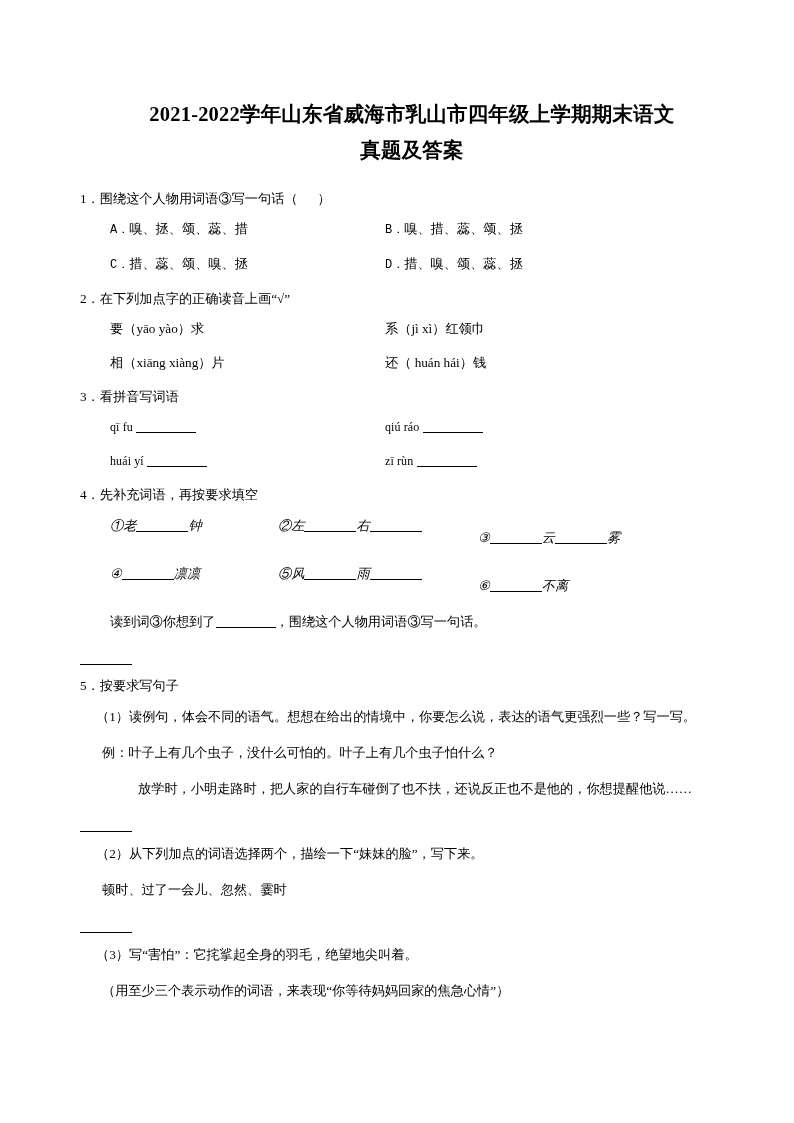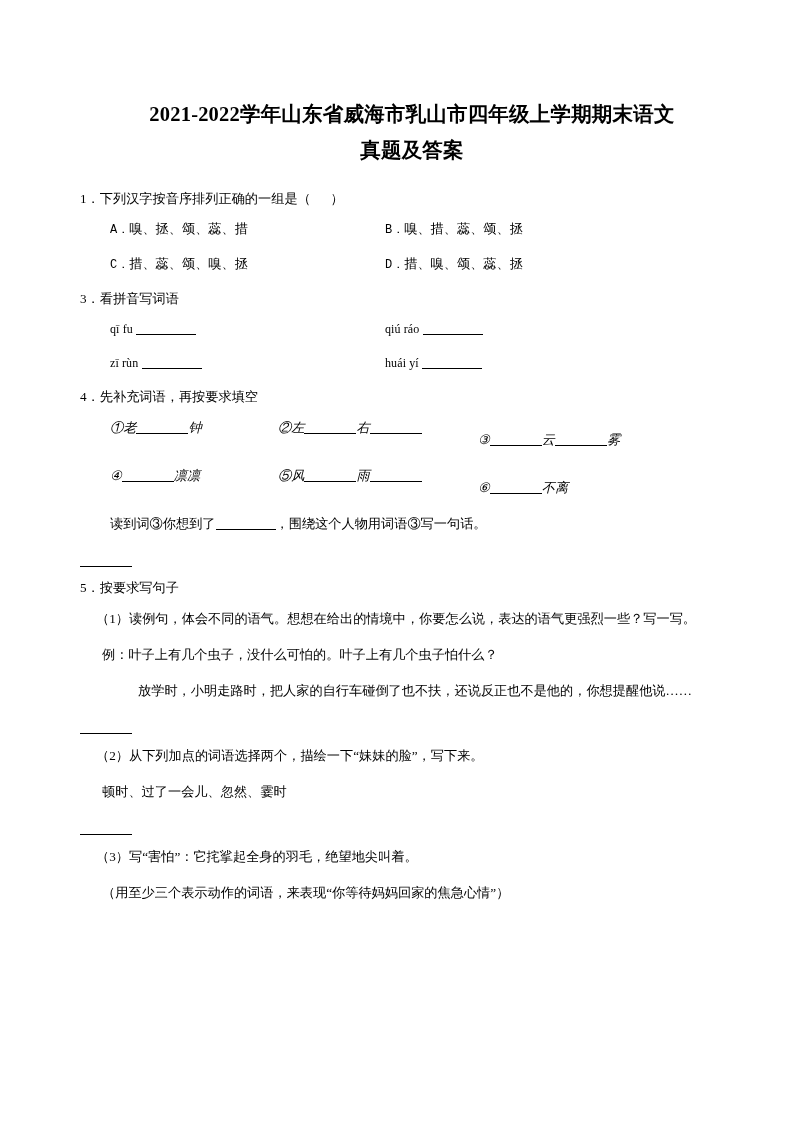--- a/index.html
+++ b/index.html
@@ -119,62 +119,74 @@
 <body>
 
 <div class="page">
 
   <h1 class="doc-title">
     <span>2021-2022学年山东省威海市乳山市四年级上学期期末语文</span>
     <span class="line2">真题及答案</span>
   </h1>
 
   <div class="q sec">
-    <p class="q-stem"><span class="q-num">1．</span><span>下列汉字按音序排列正确的一组是（      ）</span></p>
+    <p class="q-stem"><span class="q-num">1．</span><span>围绕这个人物用词语③写一句话（      ）</span></p>
 
     <div class="row indent">
       <div class="col col-a">
         <span class="opt-letter">A．</span><span>嗅、拯、颂、蕊、措</span>
       </div>
       <div class="col col-b">
         <span class="opt-letter">B．</span><span>嗅、措、蕊、颂、拯</span>
       </div>
     </div>
 
     <div class="row indent">
       <div class="col col-a">
         <span class="opt-letter">C．</span><span>措、蕊、颂、嗅、拯</span>
       </div>
       <div class="col col-b">
         <span class="opt-letter">D．</span><span>措、嗅、颂、蕊、拯</span>
       </div>
     </div>
   </div>
 
+  <div class="q sec">
+    <p class="q-stem"><span class="q-num">2．</span><span>在下列加点字的正确读音上画“√”</span></p>
+
+    <div class="row indent">
+      <div class="col col-a">要（yāo yào）求</div>
+      <div class="col col-b">系（jì xì）红领巾</div>
+    </div>
+    <div class="row indent">
+      <div class="col col-a">相（xiāng xiàng）片</div>
+      <div class="col col-b">还（ huán hái）钱</div>
+    </div>
+  </div>
 
   <div class="q sec">
     <p class="q-stem"><span class="q-num">3．</span><span>看拼音写词语</span></p>
 
     <div class="row indent">
       <div class="col col-a">
         <span class="mono">qī fu</span>
         <span class="blank blank-l"></span>
       </div>
       <div class="col col-b">
         <span class="mono">qiú ráo</span>
         <span class="blank blank-l"></span>
       </div>
     </div>
     <div class="row indent">
+      <div class="col col-a">
+        <span class="mono">huái yí</span>
+        <span class="blank blank-l"></span>
+      </div>
       <div class="col col-b">
         <span class="mono">zī rùn</span>
-        <span class="blank blank-l"></span>
-      </div>
-      <div class="col col-a">
-        <span class="mono">huái yí</span>
         <span class="blank blank-l"></span>
       </div>
     </div>
   </div>
 
   <div class="q sec">
     <p class="q-stem"><span class="q-num">4．</span><span>先补充词语，再按要求填空</span></p>
 
     <div class="q4row">
       <div class="q4item w1">

